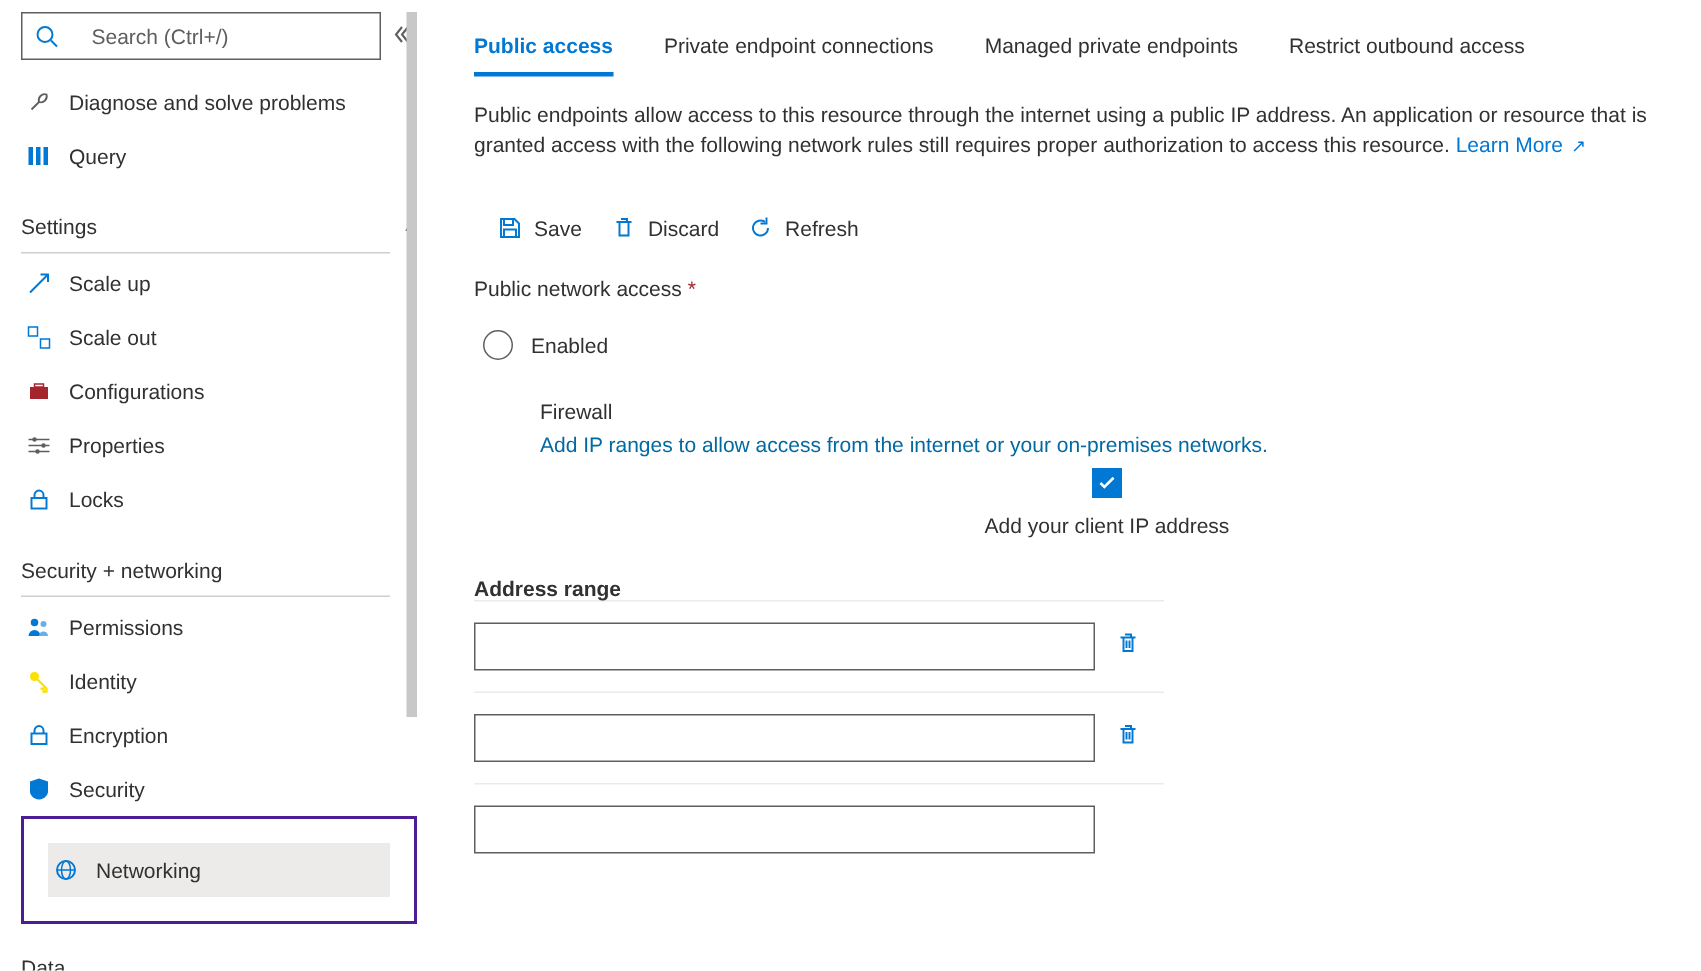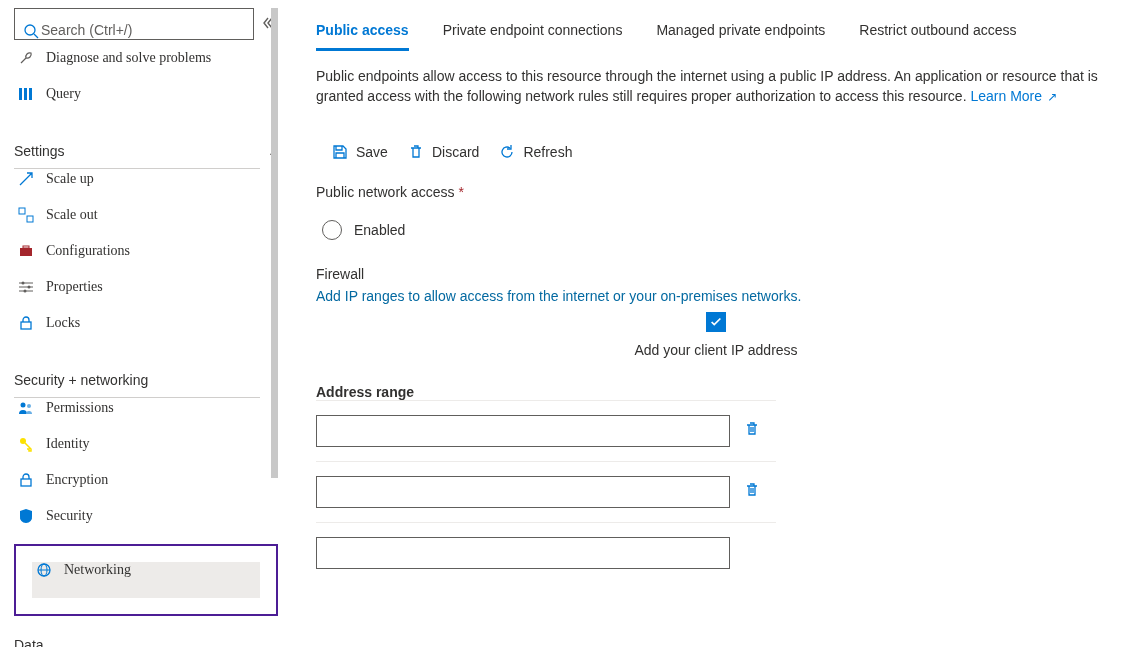--- a/index.html
+++ b/index.html
@@ -28,44 +28,45 @@
     top: 8px;
     right: 0;
     width: 7px;
     height: 470px;
     background: #c8c8c8;
   }
   .search-row { display: flex; align-items: center; gap: 8px; margin-bottom: 10px; }
   .search-box {
     flex: 1;
     display: flex;
-    align-items: flex-end;
+    align-items: center;
     border: 1px solid #605e5c;
     height: 32px;
     padding: 0 8px;
     background: #fff;
+    gap: 20px;
   }
   .search-box input {
     border: none;
     outline: none;
     font-size: 14px;
     flex: 1;
     background: transparent;
     color: #605e5c;
   }
   .search-box input::placeholder { color: #605e5c; }
   .collapse-chevrons { width: 16px; color: #605e5c; font-size: 12px; cursor: pointer; }
 
   .nav-item {
     display: flex;
+    align-items: center;
     height: 36px;
     cursor: pointer;
     gap: 12px;
     padding-left: 4px;
-    font-family: Liberation Serif, serif;
   }
   .nav-item.selected { background: #edebe9; }
   .nav-item .icon { width: 16px; height: 16px; display:flex; align-items:center; justify-content:center; flex-shrink:0; }
   .nav-item .label { color: #323130; }
 
   .section-header {
     display: flex;
     align-items: center;
     justify-content: space-between;
     margin-top: 14px;
@@ -141,21 +142,21 @@
   .radio {
     width: 20px; height: 20px; border-radius:50%;
     border: 1px solid #605e5c; display:flex; align-items:center; justify-content:center;
   }
   .radio.selected { border-color:#0078d4; }
   .radio.selected::after {
     content:""; width:10px; height:10px; border-radius:50%;
     background:#0078d4;
   }
 
-  .firewall-block { margin-top: 18px; }
+  .firewall-block { margin-top: 18px; margin-left: 44px; }
   .firewall-title { margin-bottom: 6px; }
   .firewall-desc { color:#0369a1; margin-bottom: 8px; }
   .checkbox-row { display:flex; align-items:center; gap:10px; cursor:pointer;flex-direction:column;}
   .checkbox {
     width: 20px; height:20px; background:#0078d4;
     display:flex; align-items:center; justify-content:center;
   }
   .checkbox svg { width:14px; height:14px; }
 
   .addr-header { font-weight:600; margin-top:26px; }

